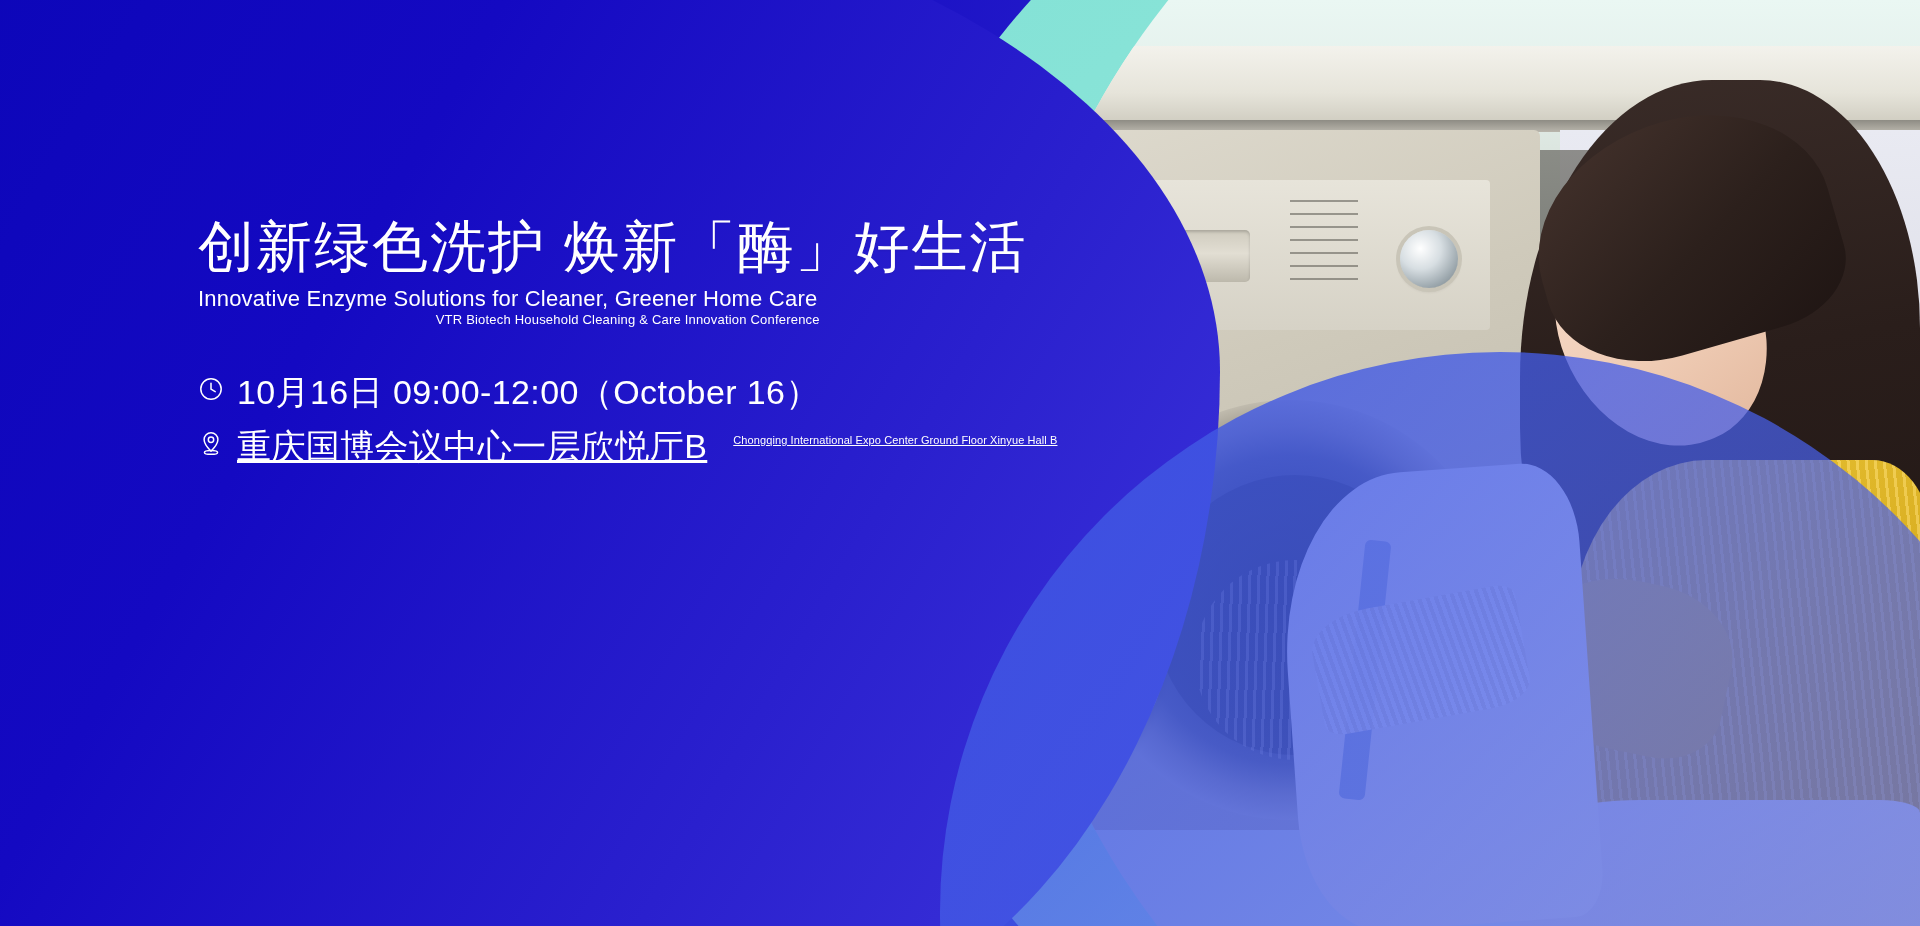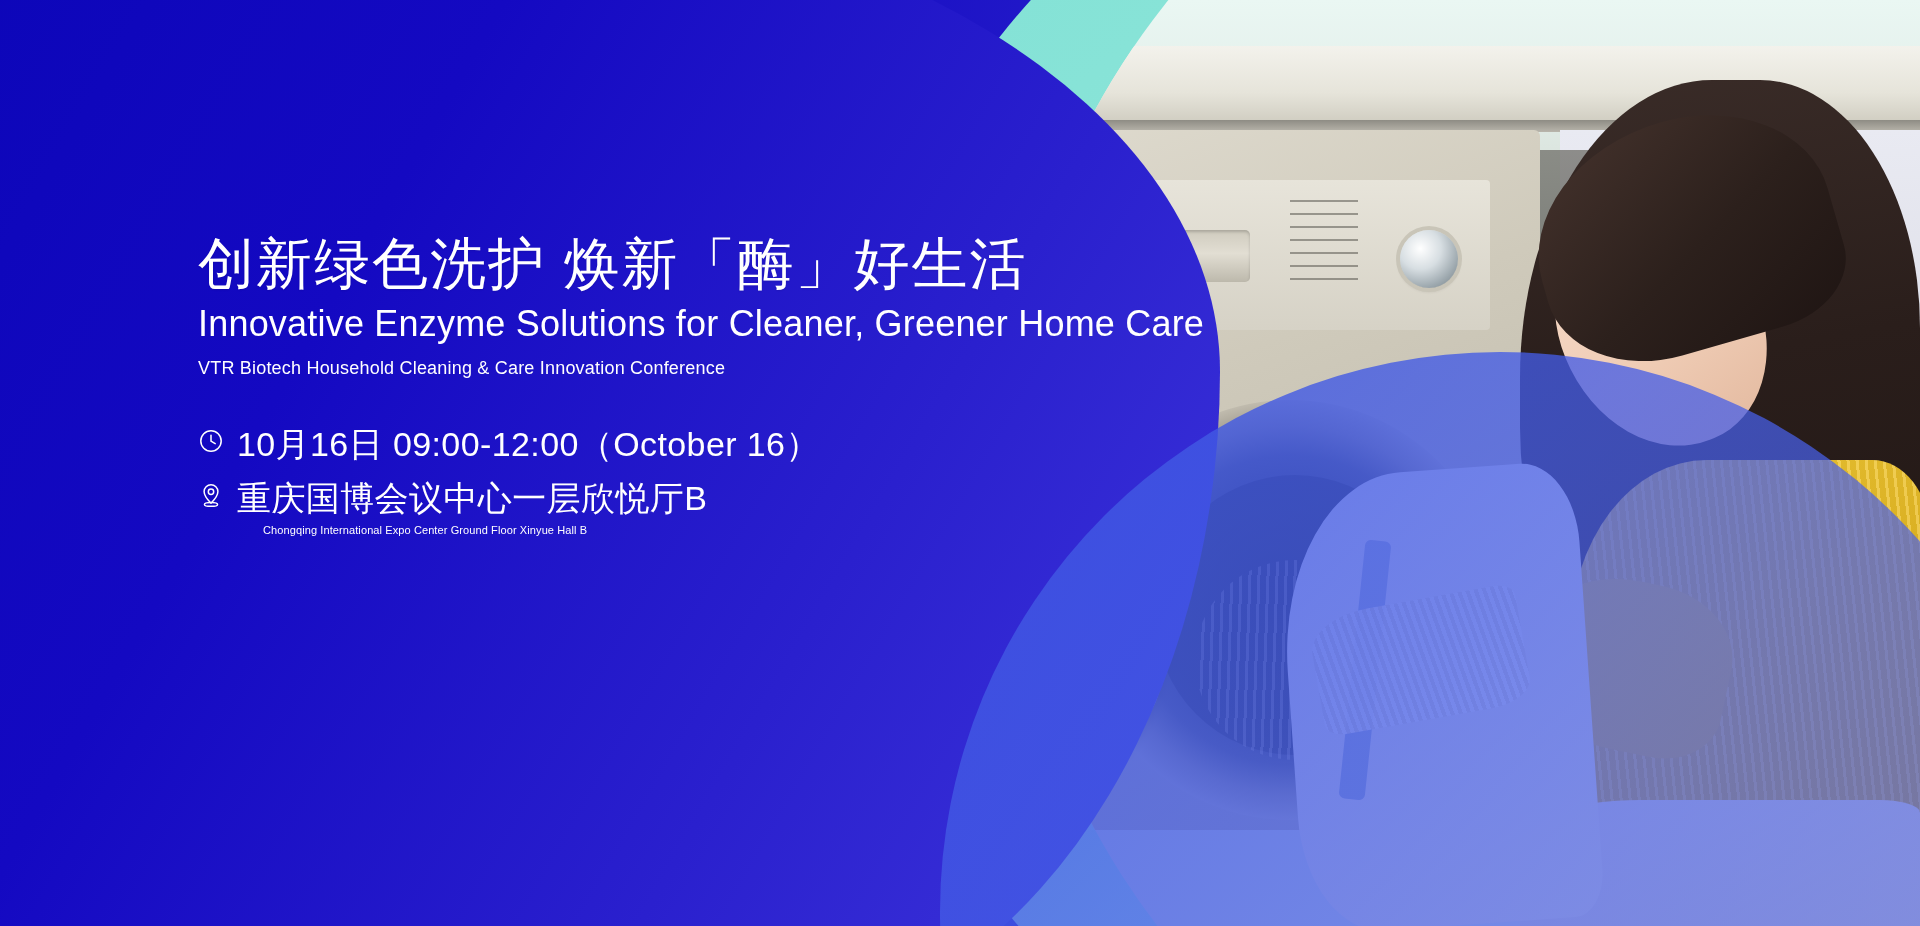--- a/index.html
+++ b/index.html
@@ -219,54 +219,55 @@
     left:940px; top:352px;
     width:1120px; height:1120px;
     background:linear-gradient(135deg, rgba(62,86,226,.86) 0%, rgba(72,96,232,.72) 45%, rgba(92,112,238,.55) 100%);
     border-radius:50%;
     z-index:5;
   }
 
   
   .content {
     position:absolute;
-    left:198px; top:231px;
+    left:198px; top:214px;
     z-index:20;
     color:#FFFFFF;
   }
 
   .title-cn {
     font-size:56px;
     font-weight:400;
     letter-spacing:2px;
     line-height:1.18;
     white-space:nowrap;
     text-shadow:0 1px 2px rgba(0,0,0,.08);
   }
   .title-en {
-    font-size:36px;
+    font-size:22px;
     font-weight:400;
     letter-spacing:.2px;
     margin-top:6px;
     white-space:nowrap;
   }
 
   .subtitle-cn {
     font-size:35px;
     font-weight:400;
     letter-spacing:1.2px;
     margin-top:38px;
     white-space:nowrap;
   }
   .subtitle-en {
-    font-size:18px;
+    font-size:13px;
     font-weight:400;
     letter-spacing:.2px;
-    margin-top:13px;
-    white-space:nowrap;
+    margin-top:0;
+    white-space:nowrap;
+    text-align:center;
   }
 
   .meta { margin-top:46px; }
 
   .meta-row {
     display:flex;
     align-items:flex-start;
     margin-bottom:16px;
   }
   .meta-icon {
@@ -285,21 +286,21 @@
     white-space:nowrap;
   }
   .meta-text-en {
     font-size:11px;
     font-weight:400;
     letter-spacing:.1px;
     margin-top:7px;
     margin-left:26px;
     white-space:nowrap;
   }
-  .meta-col { display:flex; flex-direction:column; }
+  .meta-col { display:flex; flex-direction:row;text-decoration:underline; }
 </style>
 </head>
 <body>
 
 <div class="banner">
 
   <div class="shape-teal"></div>
 
   <div class="mask-photo-reveal">
     <div class="inner">

